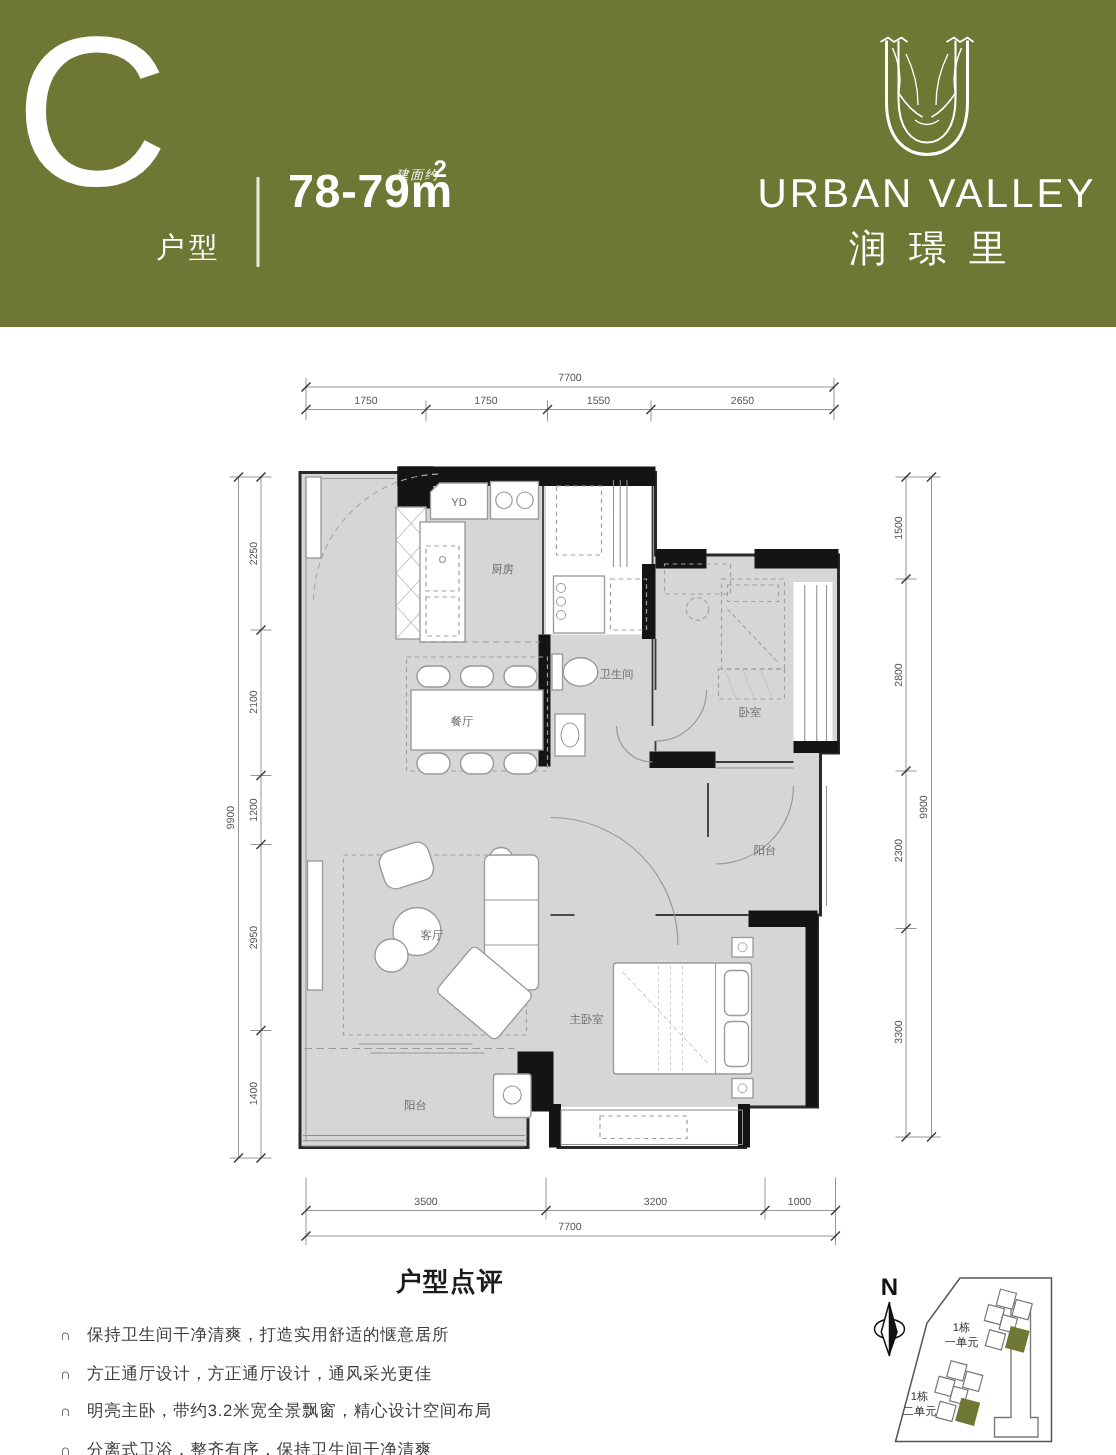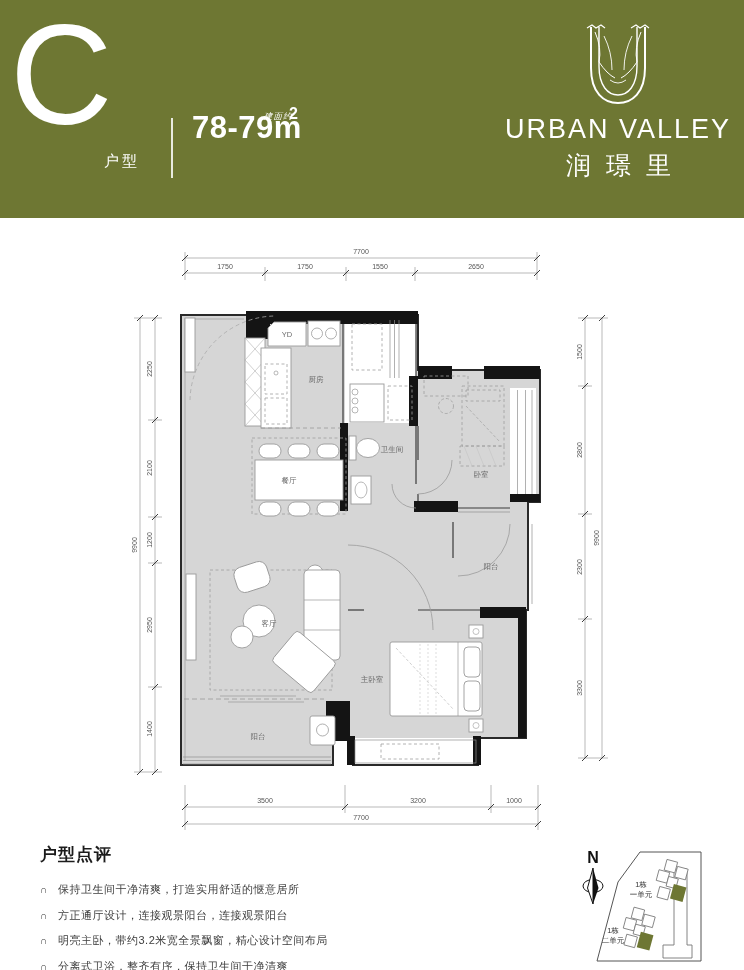--- a/index.html
+++ b/index.html
@@ -1,46 +1,46 @@
 <!DOCTYPE html>
 <html><head>
 <meta charset="utf-8">
 <style>
   html,body{margin:0;padding:0;background:#fff;}
   .page{position:relative;width:744px;height:970px;background:#ffffff;overflow:hidden;
         font-family:"Liberation Sans","DejaVu Sans",sans-serif;}
   
   .hdr{position:absolute;left:0;top:0;width:744px;height:218px;background:#6E7733;color:#fff;}
   .unit-letter{position:absolute;left:10px;top:-28px;font-size:142px;font-weight:300;line-height:1.45;color:#fff;}
-  .unit-type{position:absolute;left:104px;top:152px;font-size:15px;letter-spacing:3px;color:#fff;}
+  .unit-type{position:absolute;left:104px;top:152px;font-size:19px;letter-spacing:3px;color:#fff;}
   .hdr-divider{position:absolute;left:171px;top:118px;width:2px;height:60px;background:rgba(255,255,255,.85);}
   .area-big{position:absolute;left:192px;top:110px;font-size:31px;font-weight:700;letter-spacing:0.5px;}
   .area-note{position:absolute;left:264px;top:111px;font-size:8.5px;letter-spacing:1px;font-style:italic;}
   .area-sup{position:absolute;left:289px;top:105px;font-size:16px;font-weight:700;}
   .layout-line{position:absolute;left:192px;top:148px;font-size:25px;font-weight:700;letter-spacing:1px;}
   .brand{position:absolute;left:492px;top:0;width:252px;height:218px;text-align:center;}
   .brand-logo{position:absolute;left:90px;top:22px;}
   .brand-name{position:absolute;left:0;top:114px;width:252px;font-size:27px;font-weight:400;letter-spacing:2px;white-space:nowrap;}
   .brand-cn{position:absolute;left:8px;top:149px;width:252px;font-size:25px;letter-spacing:15px;}
   
-  .plan{position:absolute;left:128px;top:240px;width:500px;height:610px;}
+  .plan{position:absolute;left:147px;top:240px;width:500px;height:610px;}
   .plan svg{display:block;}
   .d{font-size:7px;fill:#555;text-anchor:middle;font-family:"Liberation Sans",sans-serif;}
   .rl{font-size:7.5px;fill:#6b6b6b;text-anchor:middle;font-family:"Liberation Sans",sans-serif;}
   .dimline{stroke:#8a8a8a;stroke-width:0.6;}
   .tick{stroke:#3c3c3c;stroke-width:1;}
   .wall{fill:#141414;}
   .thinw{stroke:#3a3a3a;stroke-width:1.2;}
   .win{stroke:#8f8f8f;stroke-width:0.7;}
   .furn{fill:#ffffff;stroke:#9a9a9a;stroke-width:0.9;}
   .dash{fill:none;stroke:#a0a0a0;stroke-width:0.8;stroke-dasharray:3 2.5;}
   .arc{fill:none;stroke:#9a9a9a;stroke-width:0.8;}
   
   .review{position:absolute;left:40px;top:843px;width:520px;color:#1c1c1c;}
-  .review h2{margin:0 0 16px 0;font-size:17px;font-weight:700;letter-spacing:1px;}
+  .review h2{margin:0 0 16px 0;font-size:17px;font-weight:700;letter-spacing:1px;text-align:center;}
   .review ul{list-style:none;margin:0;padding:0;}
   .review li{display:flex;align-items:baseline;margin-bottom:10.5px;font-size:11px;color:#3d3d3d;letter-spacing:0.5px;}
   .blt{width:18px;font-size:10px;font-weight:700;color:#444;flex:0 0 18px;}
   
   .sitemap{position:absolute;left:568px;top:843px;width:176px;height:127px;}
   .sm-label{font-size:7.5px;fill:#333;text-anchor:middle;font-family:"Liberation Sans",sans-serif;}
 </style>
 </head>
 <body>
 
@@ -312,21 +312,21 @@
 
   <div class="review">
     <h2>户型点评</h2>
     <ul>
       <li>
         <span class="blt">∩</span>
         <span>保持卫生间干净清爽，打造实用舒适的惬意居所</span>
       </li>
       <li>
         <span class="blt">∩</span>
-        <span>方正通厅设计，连接观景阳台，连接观景阳台</span>
+        <span>方正通厅设计，方正通厅设计，通风采光更佳</span>
       </li>
       <li>
         <span class="blt">∩</span>
         <span>明亮主卧，带约3.2米宽全景飘窗，精心设计空间布局</span>
       </li>
       <li>
         <span class="blt">∩</span>
         <span>分离式卫浴，整齐有序，保持卫生间干净清爽</span>
       </li>
     </ul>

